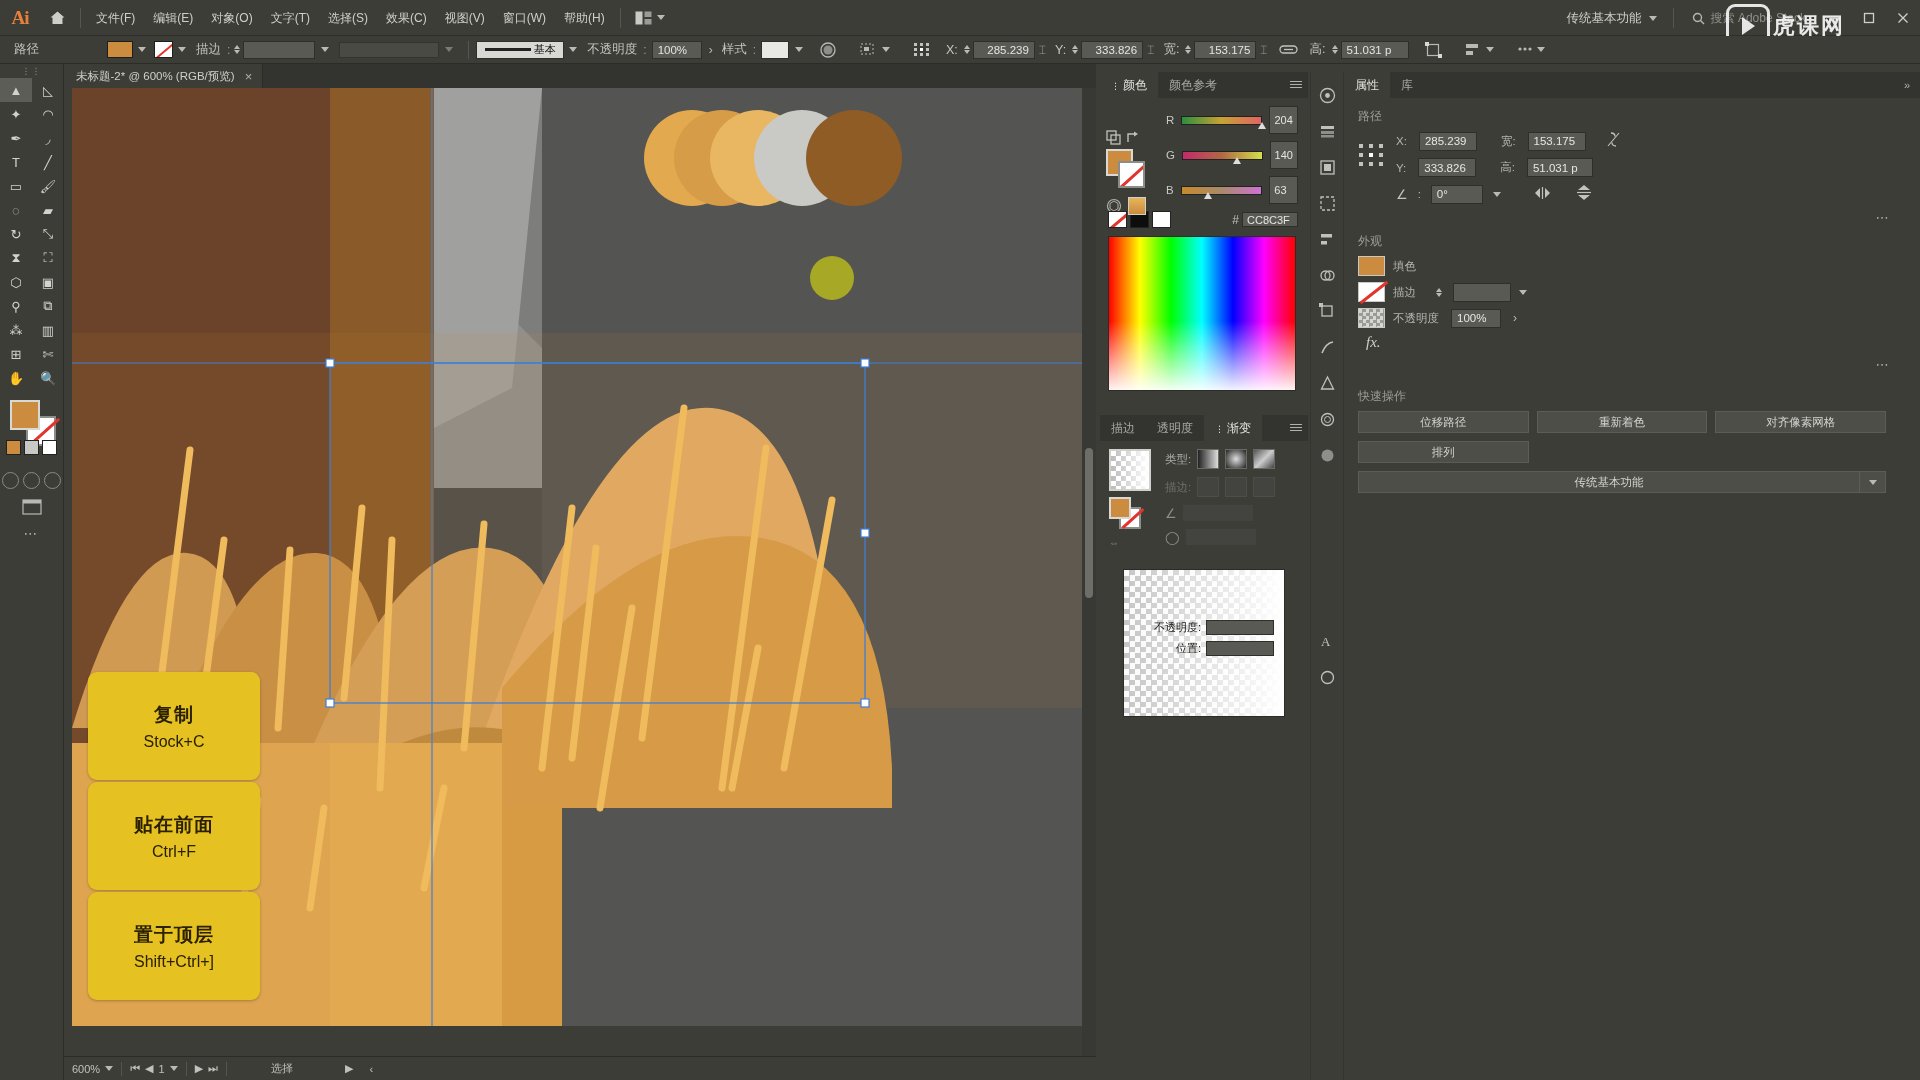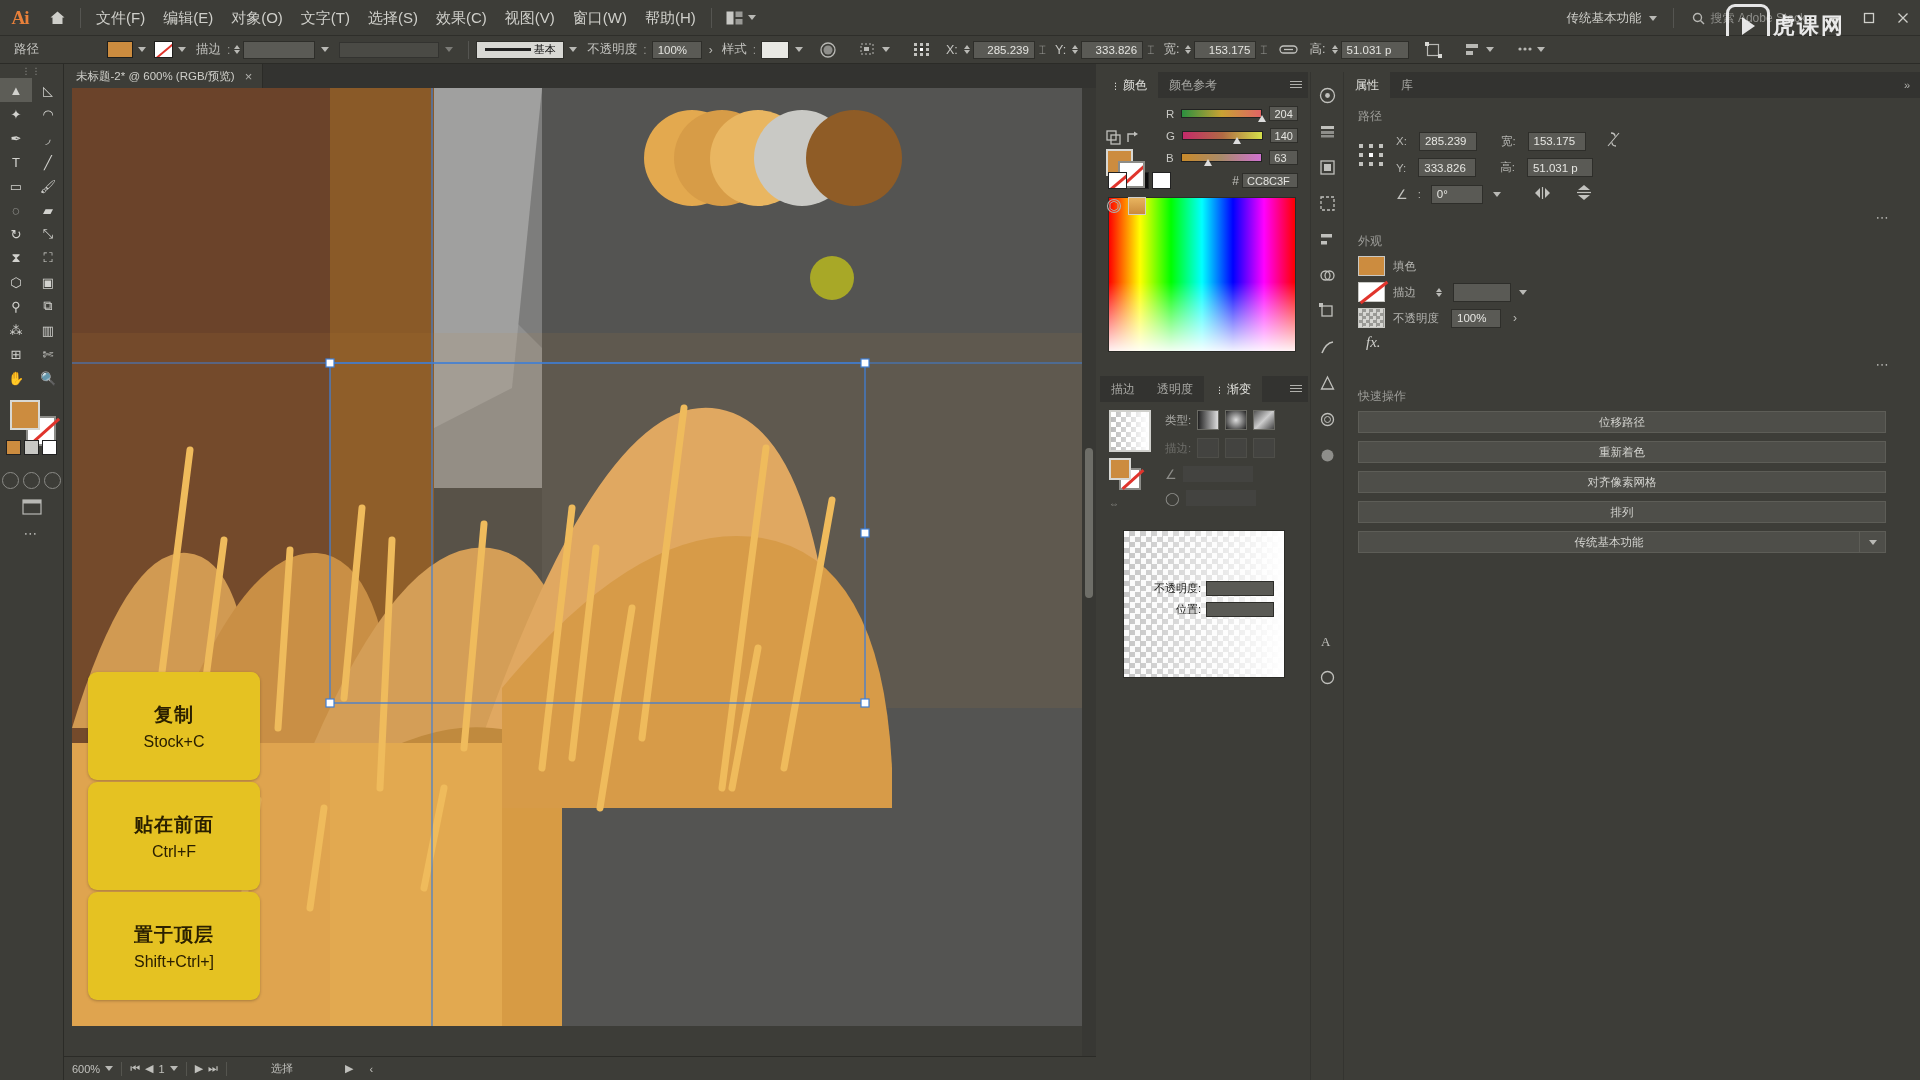--- a/index.html
+++ b/index.html
@@ -18,21 +18,21 @@
     border-bottom:1px solid #2e2e2a;
   }
   .ai-logo {
     width:40px; height:36px; display:flex; align-items:center; justify-content:center;
     font-weight:bold; font-size:19px; color:#e8803a; font-family:"Liberation Serif",serif;
     letter-spacing:-1px;
   }
   .home-btn { width:34px; height:36px; display:flex; align-items:center; justify-content:center; }
   .menu-sep { width:1px; height:20px; background:#555551; margin:0 6px; }
   .menu-item {
-    padding:0 9px; height:36px; line-height:36px; font-size:15px; color:#cfcfca;
+    padding:0 9px; height:36px; line-height:36px; font-size:12px; color:#cfcfca;
     white-space:nowrap; cursor:default;
   }
   .arrange-btn { display:flex; align-items:center; gap:5px; padding:0 8px; height:36px; }
   .menubar-right {
     position:absolute; right:0; top:0; height:36px; display:flex; align-items:center;
   }
   .workspace-sel {
     display:flex; align-items:center; gap:7px; padding:0 10px; font-size:12.5px; color:#cfcfca;
   }
   .search-box {
@@ -142,21 +142,21 @@
   .pmenu { position:absolute; right:6px; top:7px; }
   .hline { width:12px; height:1px; background:#b0b0ac; margin:2px 0; }
 
   .color-panel { padding:8px 10px 6px 8px; position:relative; }
   .cp-row { display:flex; align-items:center; gap:7px; margin-bottom:7px; }
   .cp-lab { width:10px; color:#c8c8c4; font-size:11.5px; }
   .cp-slider { width:100px; height:9px; border:1px solid #222; position:relative; }
   .cp-knob { position:absolute; top:5px; width:9px; height:9px; }
   .cp-knob::after { content:''; position:absolute; left:0; top:0; width:0;height:0;
     border-left:4.5px solid transparent;border-right:4.5px solid transparent;border-bottom:7px solid #ddd; }
-  .cp-val { width:34px; height:15px; background:#5a5a55; border:1px solid #2e2e2a; color:#e4e4e0;
+  .cp-val { width:34px; height:28px; background:#5a5a55; border:1px solid #2e2e2a; color:#e4e4e0;
     font-size:11px; display:flex; align-items:center; padding-left:4px; }
   .cp-hex { width:56px; height:15px; background:#5a5a55; border:1px solid #2e2e2a; color:#e4e4e0; font-size:11px;
      display:flex; align-items:center; padding-left:4px; }
   .cp-spectrum { margin:8px 0 0 0; width:188px; height:155px; border:1px solid #2b2b27;
     background:
       linear-gradient(to bottom, rgba(255,255,255,0) 0%, rgba(255,255,255,0) 55%, rgba(255,255,255,.95) 100%),
       linear-gradient(to right,#ff0000,#ffff00,#00ff00,#00ffff,#0000ff,#ff00ff,#ff0000);
   }
   .cp-leftcol { position:absolute; left:6px; top:32px; }
 
@@ -961,21 +961,21 @@
     <div class="pr-row">
       <div class="pr-sw trans"></div>
       <span class="pr-lab">不透明度</span>
       <div class="pr-in" style="width:50px;margin-left:4px">100%</div>
       <span style="color:#b9b9b5;margin-left:4px">›</span>
     </div>
     <div style="margin-left:22px;margin-top:4px;font-style:italic;font-family:'Liberation Serif',serif;font-size:15px;color:#d0d0cc">fx.</div>
     <div style="text-align:right;padding-right:30px;margin-top:6px" class="dots3">⋯</div>
 
     <div class="pr-section" style="margin-top:16px">快速操作</div>
-    <div style="display:grid;grid-template-columns:1fr;gap:8px;margin:0 34px 0 14px">
+    <div style="display:grid;grid-template-columns:1fr 1fr 1fr;gap:8px;margin:0 34px 0 14px">
       <div class="qa-btn">位移路径</div>
       <div class="qa-btn">重新着色</div>
       <div class="qa-btn">对齐像素网格</div>
       <div class="qa-btn">排列</div>
     </div>
     <div style="display:flex;margin:8px 34px 0 14px">
       <div class="qa-btn" style="flex:1">传统基本功能</div>
       <div class="qa-btn" style="width:26px;border-left:none">
         <span class="caret"></span>
       </div>

